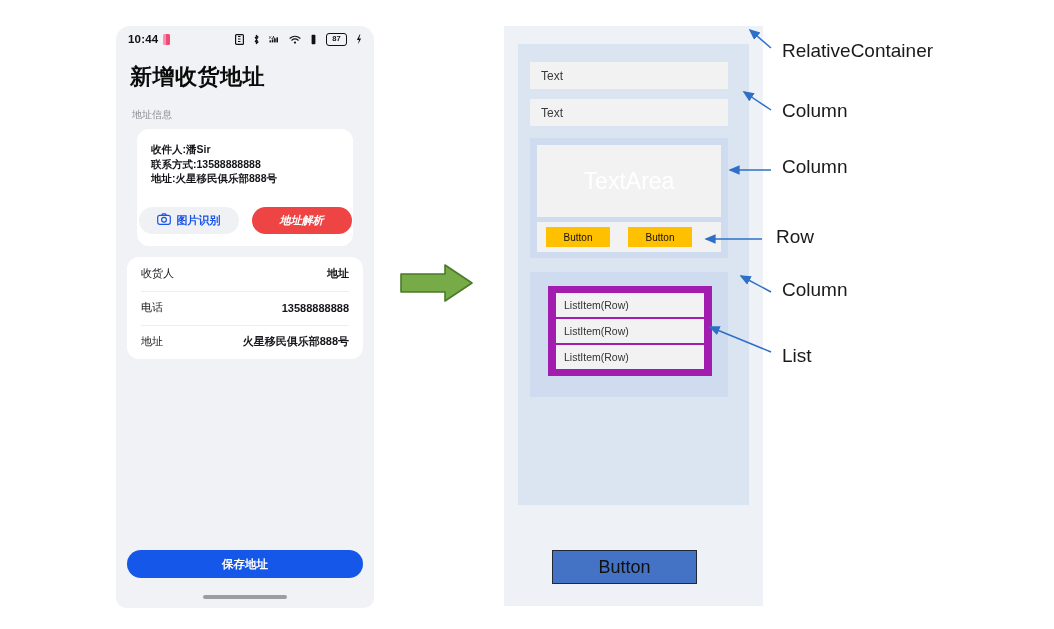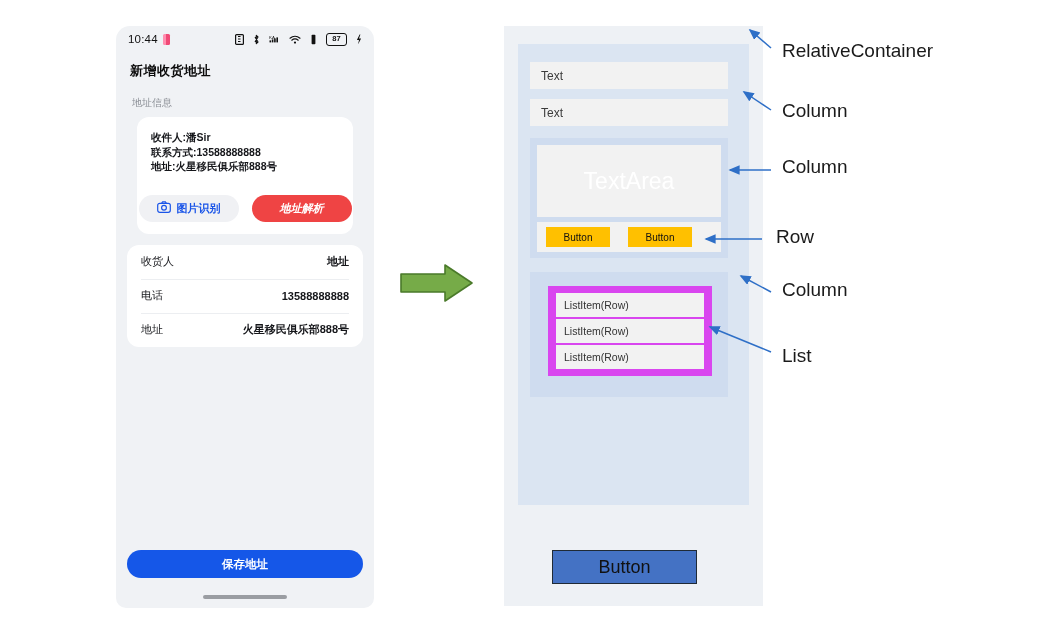--- a/index.html
+++ b/index.html
@@ -35,21 +35,21 @@
     padding: 0 12px;
     box-sizing: border-box;
   }
   .status-left {
     display: flex;
     align-items: center;
     gap: 5px;
   }
   .status-time {
     font-size: 11.5px;
-    font-weight: normal;
+    font-weight: bold;
     color: #111;
     letter-spacing: .2px;
   }
   .status-pill {
     width: 7px;
     height: 11px;
     border-radius: 1.5px;
     background: linear-gradient(90deg,#ff8fb0 0 50%, #f04a76 50% 100%);
   }
   .status-right {
@@ -73,21 +73,21 @@
     width: 19px;
     height: 11px;
     border: 1.2px solid #111;
     border-radius: 3px;
     font-size: 7.5px;
     font-weight: bold;
     line-height: 1;
   }
 
   .page-title {
-    font-size: 13px;
+    font-size: 22px;
     font-weight: bold;
     color: #0b0b0b;
     margin: 10px 0 0 14px;
     letter-spacing: .5px;
   }
   .section-label {
     font-size: 10px;
     color: #8b8f96;
     margin: 16px 8px 7px 16px;
   }
@@ -282,21 +282,21 @@
     width: 198px;
     height: 125px;
     background: #cfdcef;
   }
   .list-box {
     position: absolute;
     left: 18px;
     top: 14px;
     width: 164px;
     height: 90px;
-    background: #d946ef;
+    background: #a21caf;
     padding: 7px 8px;
     box-sizing: border-box;
     display: flex;
     flex-direction: column;
     gap: 2px;
   }
   .list-item {
     height: 24px;
     background: #f2f2f2;
     display: flex;

